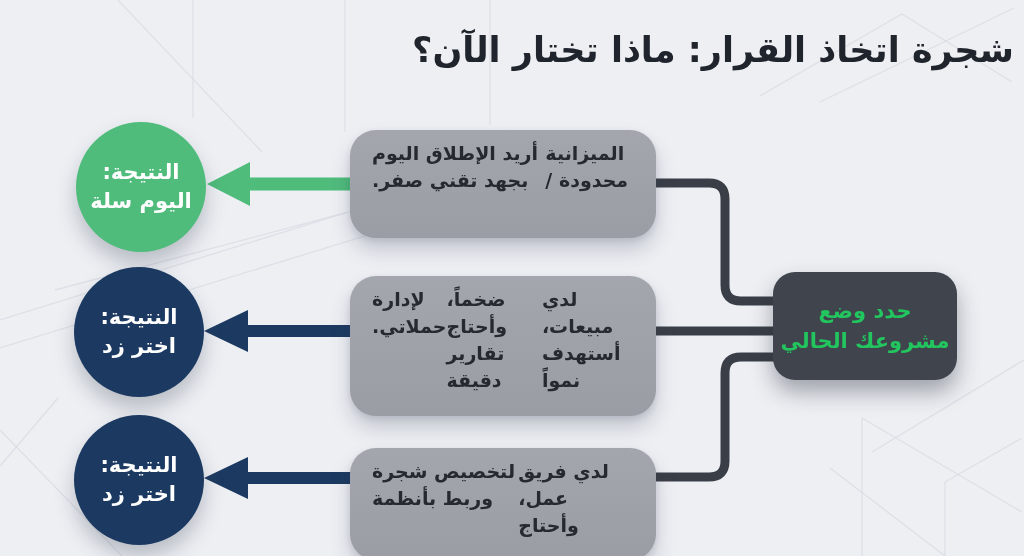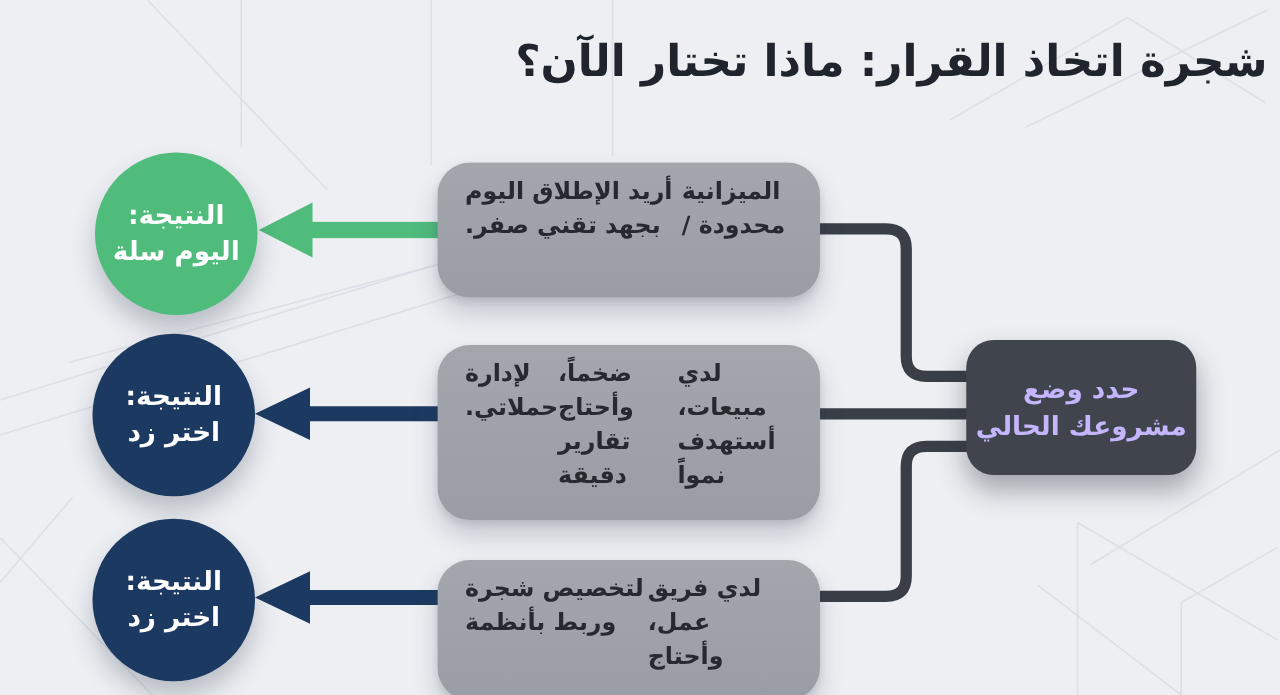--- a/index.html
+++ b/index.html
@@ -95,21 +95,21 @@
     </g>
     <g style="fill: rgb(28, 58, 97);">
       <polygon points="204,478 248,457 248,499"></polygon>
       <rect x="244" y="472" width="110" height="12"></rect>
     </g>
   </svg>
 
   <h1 class="page-title" style="color: rgb(32, 36, 45);">شجرة اتخاذ القرار: ماذا تختار الآن؟</h1>
 
   <div class="root-node" style="background-color: rgb(63, 68, 77);">
-    <span class="root-label" style="color: #c4b5fd;">حدد وضع
+    <span class="root-label" style="color: #22c55e;">حدد وضع
 مشروعك الحالي</span>
   </div>
 
   <div class="condition-box box-1" style="background-color: rgb(158, 161, 168);">
     <div class="cline" dir="auto">الميزانية محدودة /</div>
     <div class="cline" dir="auto">أريد الإطلاق اليوم بجهد تقني صفر.</div>
   </div>
 
   <div class="condition-box box-2" style="background-color: rgb(158, 161, 168);">
     <div class="cline" dir="auto">لدي مبيعات، أستهدف نمواً</div>

